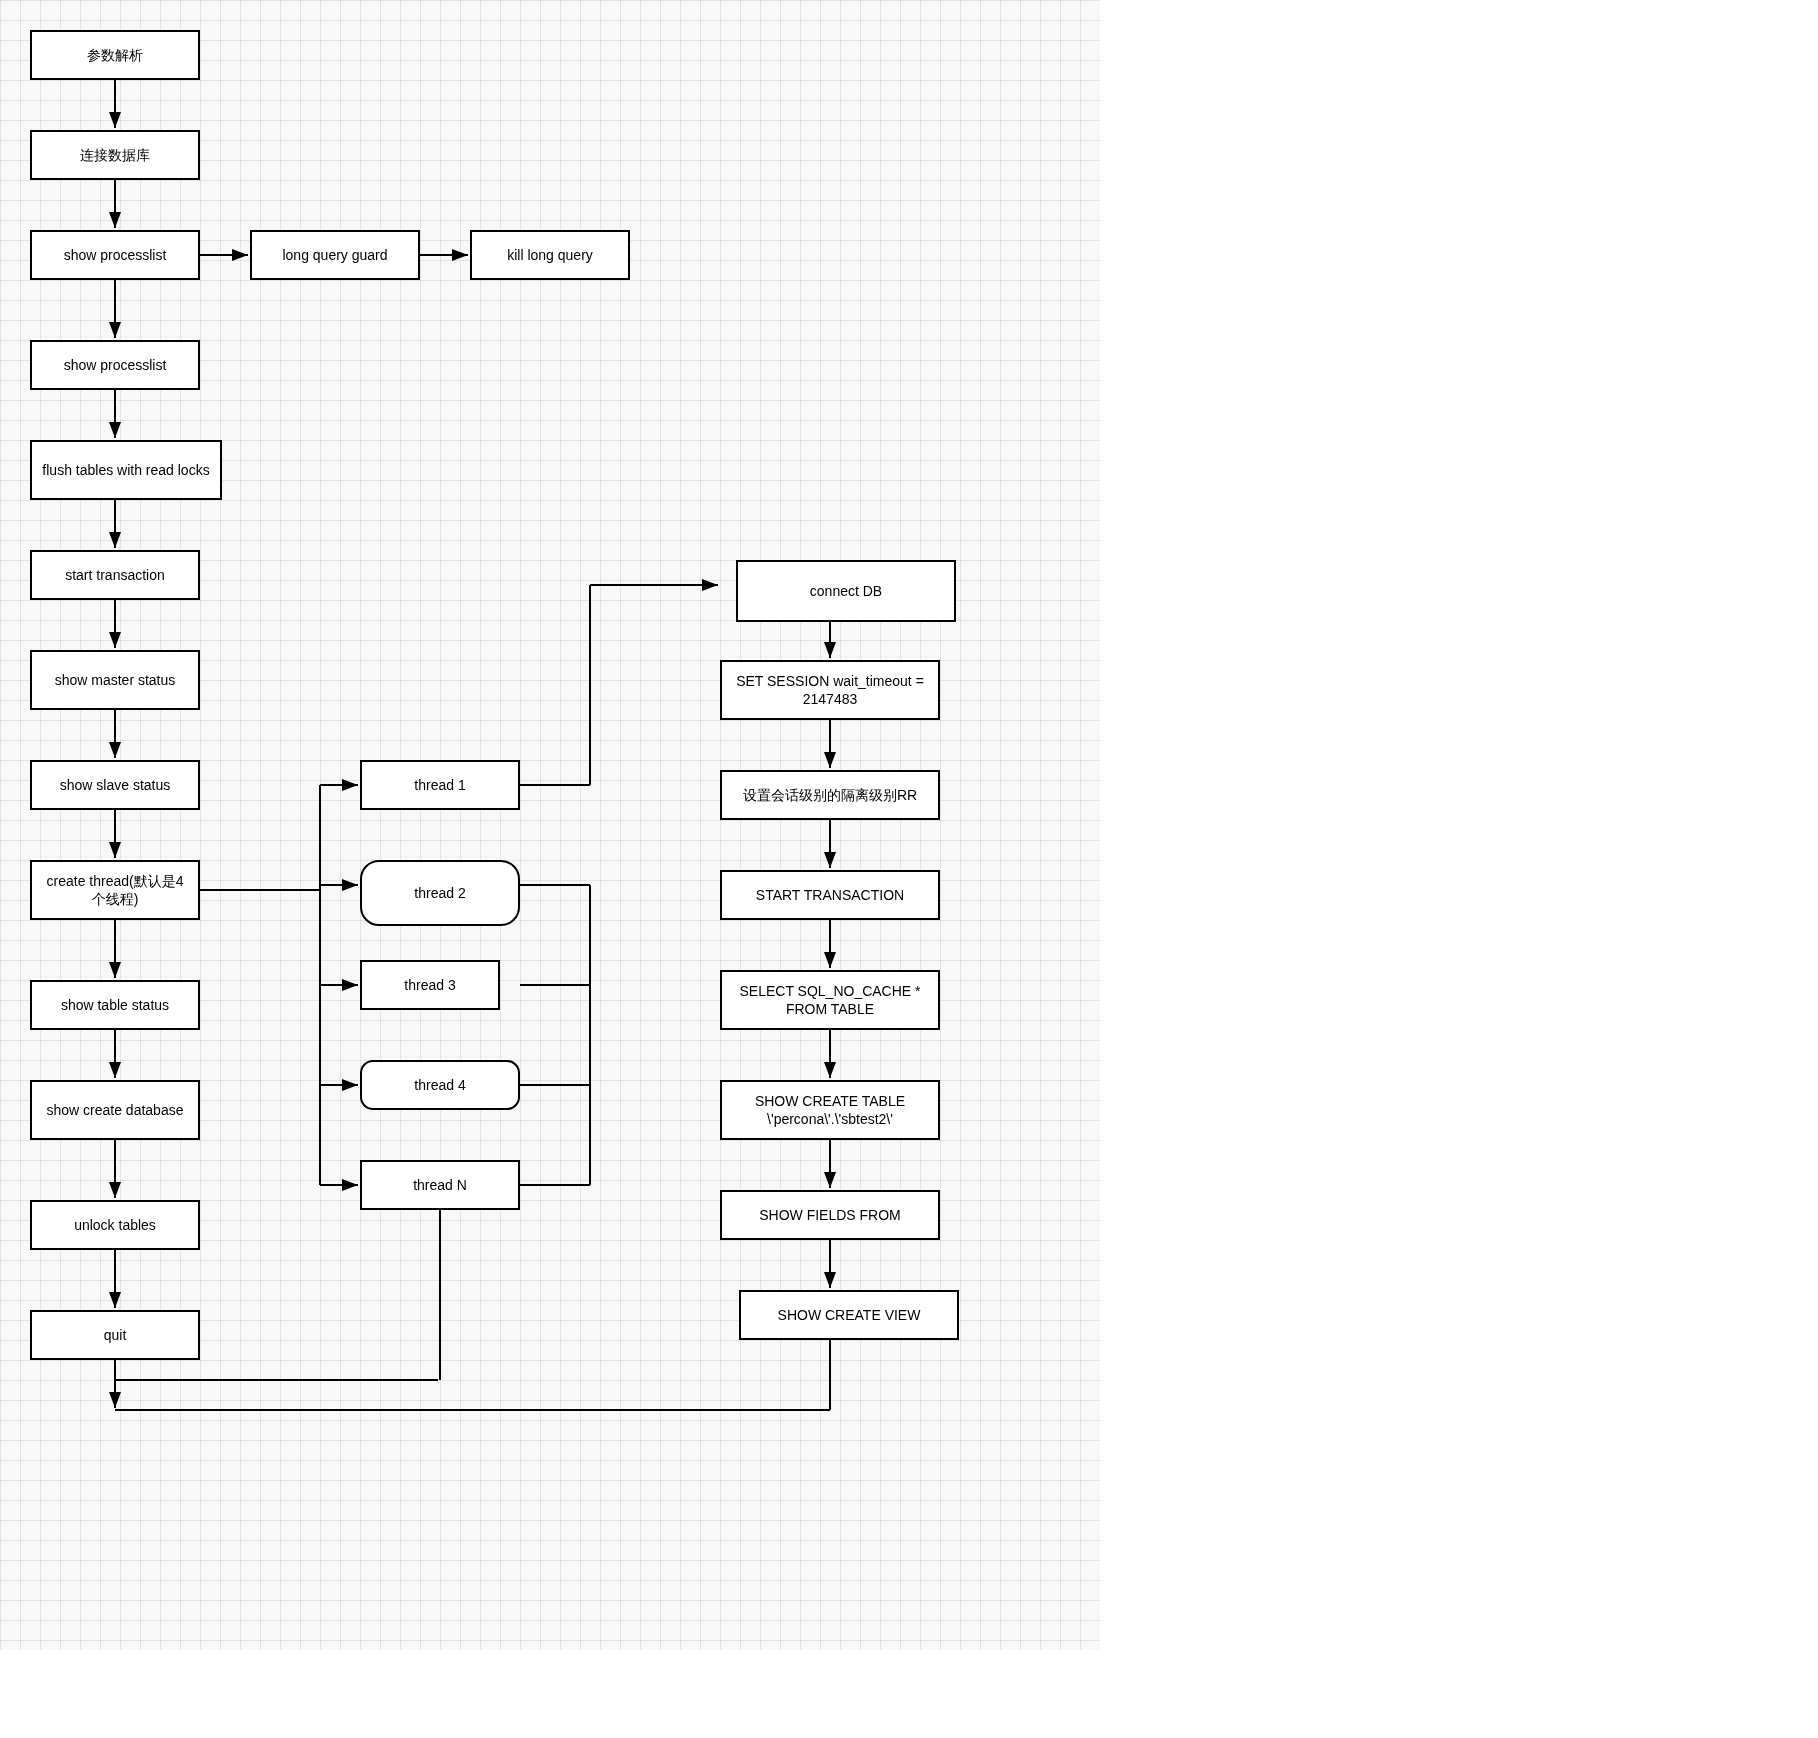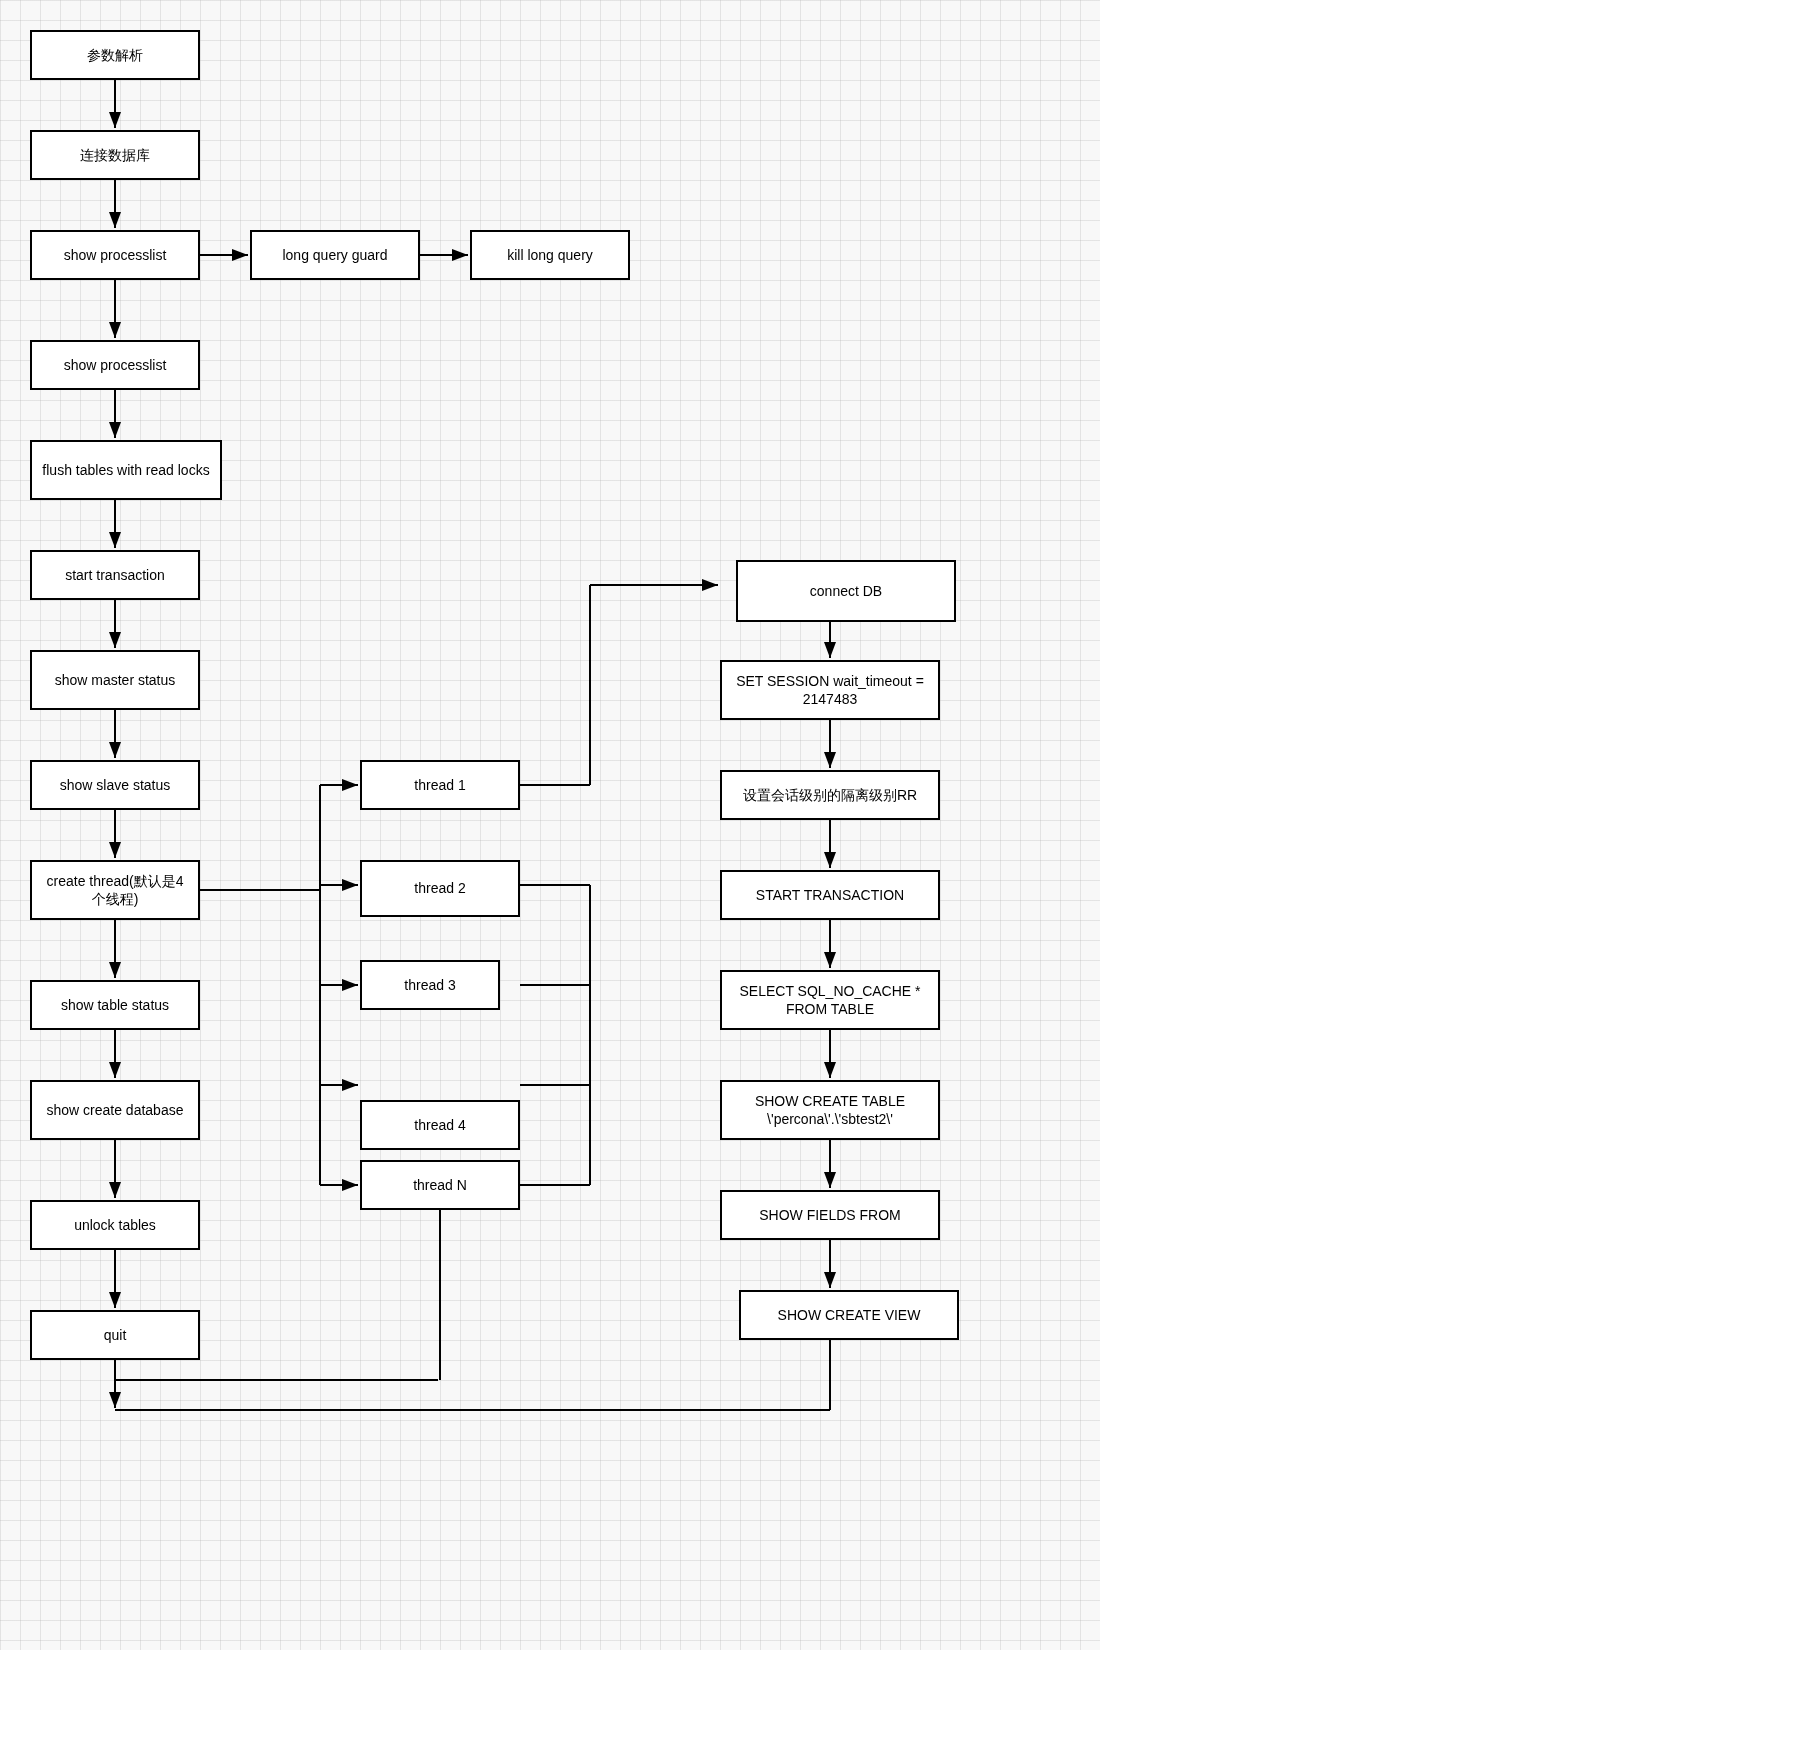--- a/index.html
+++ b/index.html
@@ -137,23 +137,23 @@
     <div class="box" style="left: 30px; top: 440px; width: 192px; height: 60px;">flush tables with read locks</div>
     <div class="box" style="left: 30px; top: 550px; width: 170px; height: 50px;">start transaction</div>
     <div class="box" style="left: 30px; top: 650px; width: 170px; height: 60px;">show master status</div>
     <div class="box" style="left: 30px; top: 760px; width: 170px; height: 50px;">show slave status</div>
     <div class="box" style="left: 30px; top: 860px; width: 170px; height: 60px;">create thread(默认是4个线程)</div>
     <div class="box" style="left: 30px; top: 980px; width: 170px; height: 50px;">show table status</div>
     <div class="box" style="left: 30px; top: 1080px; width: 170px; height: 60px;">show create database</div>
     <div class="box" style="left: 30px; top: 1200px; width: 170px; height: 50px;">unlock tables</div>
     <div class="box" style="left: 30px; top: 1310px; width: 170px; height: 50px;">quit</div>
     <div class="box" style="left: 360px; top: 760px; width: 160px; height: 50px;">thread 1</div>
-    <div class="box" style="left: 360px; top: 860px; width: 160px; height: 57px;">thread 2</div>
+    <div class="box" style="left: 360px; top: 860px; width: 160px; height: 66px; border-radius: 19px;">thread 2</div>
     <div class="box" style="left: 360px; top: 960px; width: 140px; height: 50px;">thread 3</div>
-    <div class="box" style="left: 360px; top: 1100px; width: 160px; height: 50px;">thread 4</div>
+    <div class="box" style="left: 360px; top: 1060px; width: 160px; height: 50px; border-radius: 13px;">thread 4</div>
     <div class="box" style="left: 360px; top: 1160px; width: 160px; height: 50px;">thread N</div>
     <div class="box" style="left: 720px; top: 560px; width: 220px; height: 62px; margin-left: 16px;">connect DB</div>
     <div class="box" style="left: 720px; top: 660px; width: 220px; height: 60px;">SET SESSION wait_timeout = 2147483</div>
     <div class="box" style="left: 720px; top: 770px; width: 220px; height: 50px;">设置会话级别的隔离级别RR</div>
     <div class="box" style="left: 720px; top: 870px; width: 220px; height: 50px;">START TRANSACTION</div>
     <div class="box" style="left: 720px; top: 970px; width: 220px; height: 60px;">SELECT SQL_NO_CACHE * FROM TABLE</div>
     <div class="box" style="left: 720px; top: 1080px; width: 220px; height: 60px;">SHOW CREATE TABLE \'percona\'.\'sbtest2\'</div>
     <div class="box" style="left: 720px; top: 1190px; width: 220px; height: 50px;">SHOW FIELDS FROM</div>
     <div class="box" style="left: 720px; top: 1290px; width: 220px; height: 50px; margin-left: 19px;">SHOW CREATE VIEW</div>
   </div>

